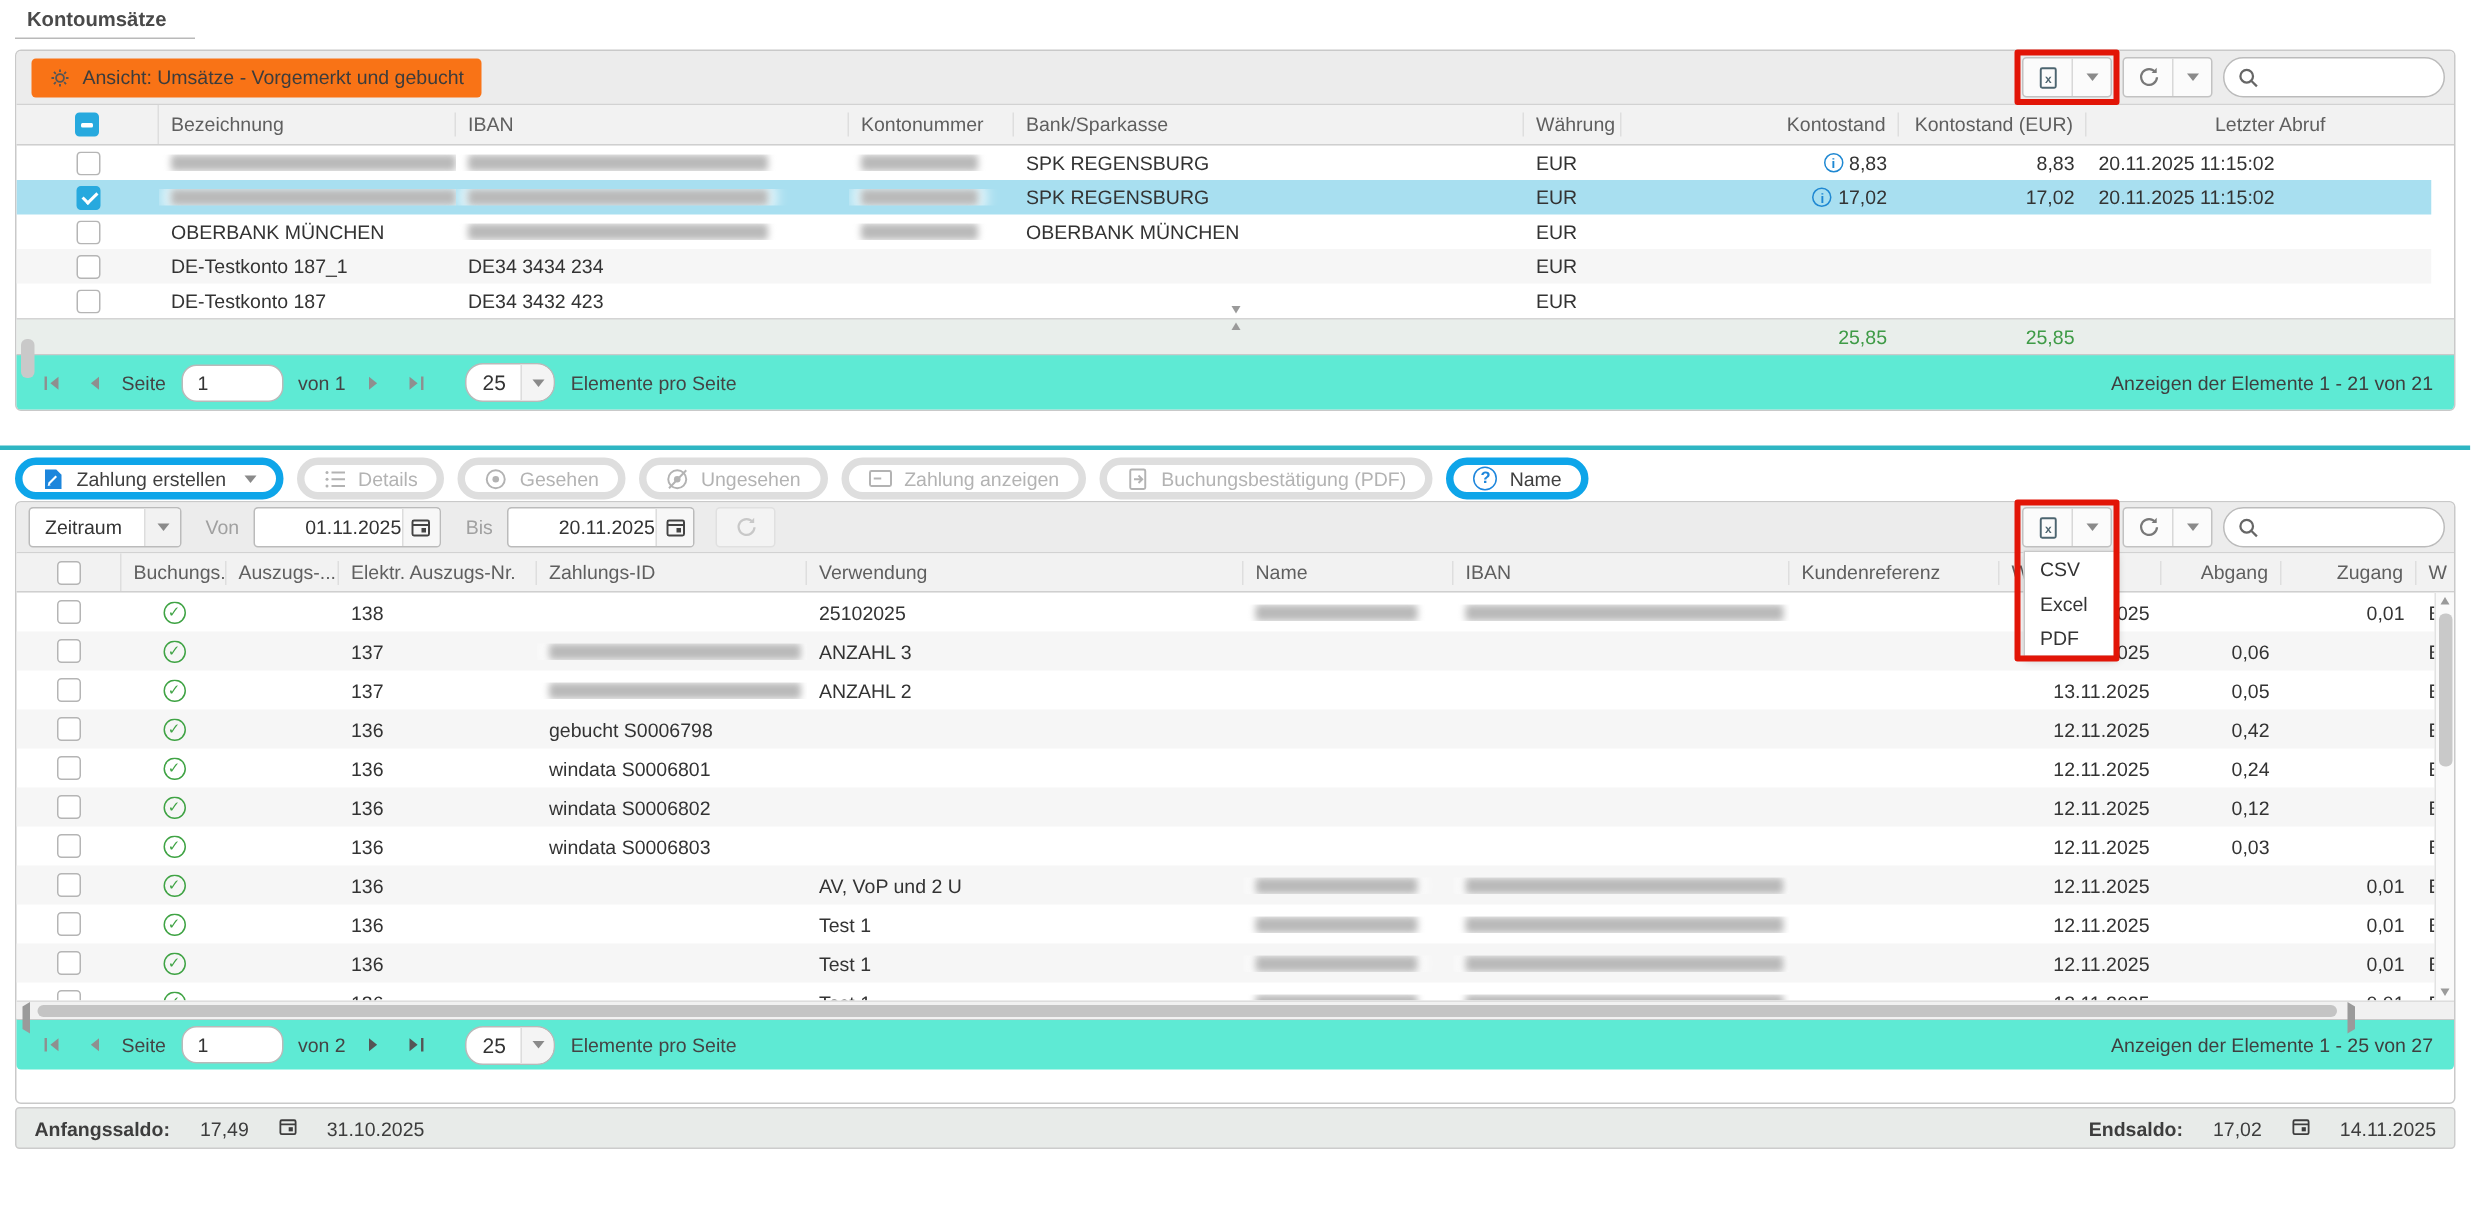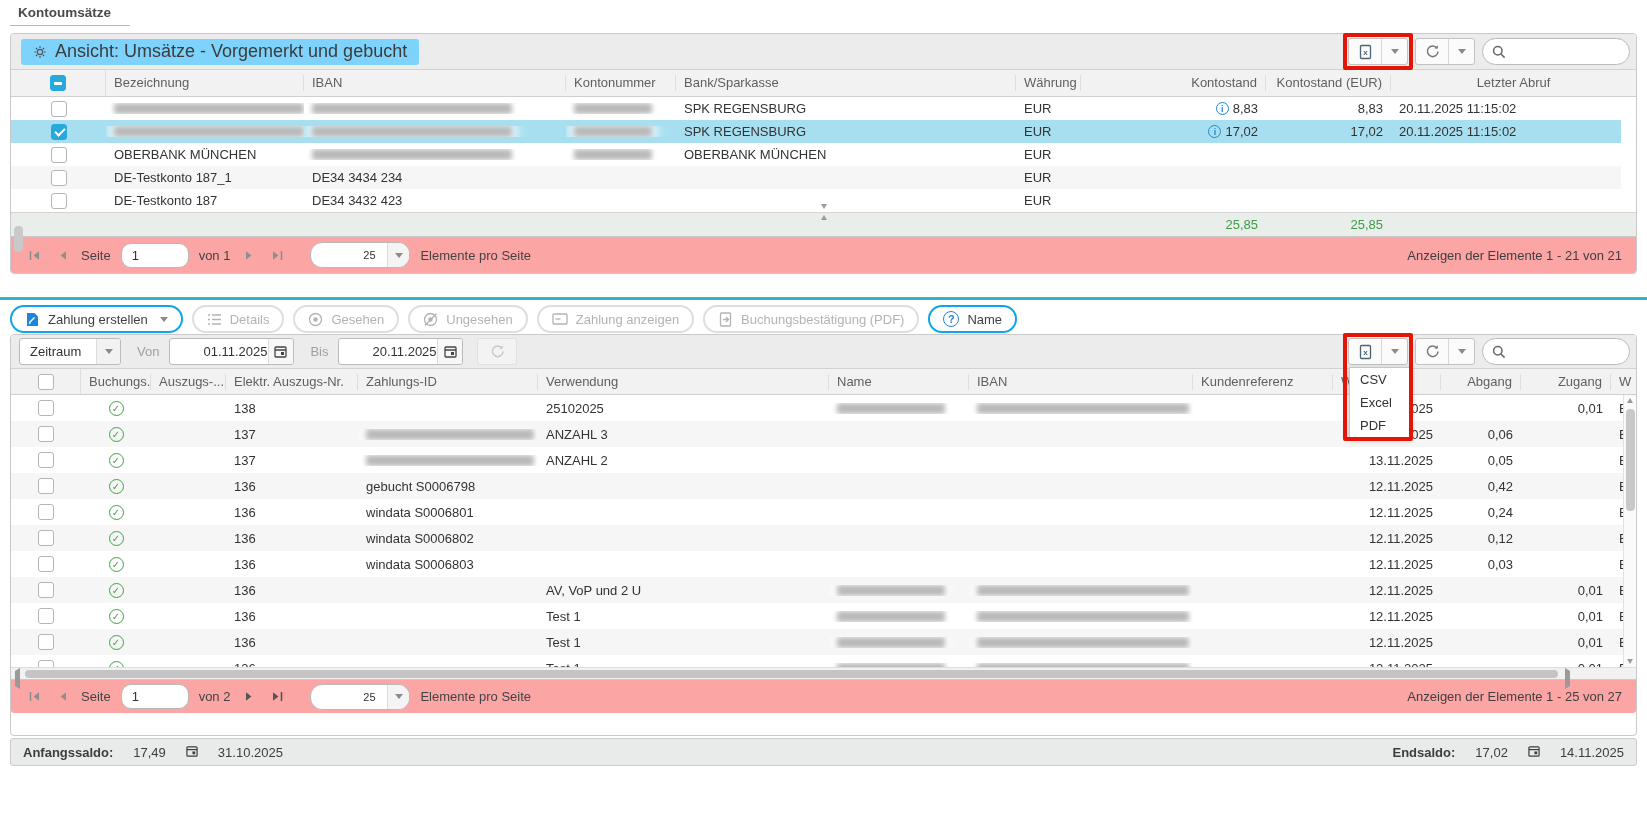--- a/index.html
+++ b/index.html
@@ -12,21 +12,21 @@
   .title-underline { position:absolute; left:10px; top:25px; width:120px; height:1px; background:#b9b9b9; }
 
   
   .panel { position:absolute; left:10px; width:1627px; border:1px solid #c9c9c9; border-radius:4px; background:#fff; overflow:visible; }
   .top-panel { top:33px; height:241px; }
   .bottom-panel { top:334px; height:402px; }
 
   .toolbar { position:relative; height:36px; background:#ececec; border-bottom:1px solid #d2d2d2; border-radius:3px 3px 0 0; display:flex; align-items:center; }
   .filterbar { position:relative; height:34px; background:#ececec; border-bottom:1px solid #d2d2d2; border-radius:3px 3px 0 0; display:flex; align-items:center; }
 
-  .view-btn { margin-left:10px; height:26px; background:#7dd3fc; border:none; border-radius:3px; display:flex; align-items:center; gap:8px; padding:0 12px; font-size:18px; color:#3c3c3c; font-family:inherit; cursor:pointer; }
+  .view-btn { margin-left:10px; height:26px; background:#f97316; border:none; border-radius:3px; display:flex; align-items:center; gap:8px; padding:0 12px; font-size:13px; color:#3c3c3c; font-family:inherit; cursor:pointer; }
 
   .tb-right { position:absolute; right:6px; top:4px; display:flex; align-items:center; gap:7px; }
   .split-wrap { position:relative; }
   .split-btn { display:flex; height:27px; border:1px solid #c2c2c2; border-radius:3px; background:#fbfbfb; }
   .sb-main { width:33px; display:flex; align-items:center; justify-content:center; border-right:1px solid #d8d8d8; }
   .sb-caret { width:25px; display:flex; align-items:center; justify-content:center; }
   .tri-down { width:0; height:0; border-left:4px solid transparent; border-right:4px solid transparent; border-top:5px solid #8a8a8a; }
   .red-ring { position:absolute; left:-5px; top:-5px; right:-5px; bottom:-5px; border:4px solid #e21507; border-radius:2px; pointer-events:none; z-index:40; }
   .red-ring.tall { bottom:auto; height:108px; }
   .export-menu { position:absolute; top:29px; left:1px; width:62px; background:#fff; border:1px solid #c8c8c8; box-shadow:0 2px 6px rgba(0,0,0,.25); z-index:35; }
@@ -85,36 +85,36 @@
 
   .hscroll { position:relative; height:12px; background:#f1f1f1; border-top:1px solid #ddd; }
   .hs-thumb { position:absolute; left:14px; right:78px; top:2px; height:8px; background:#c4c4c4; border-radius:4px; }
 
   .totals { align-items:center; background:#e9eeeb; border-top:1px solid #d4d4d4; }
   .totals.grid-top { height:24px; }
   .totals.grid-bot { height:22px; }
   .pos { color:#3f9b47; }
   .neg { color:#ed4e42; }
 
-  .pager { height:37px; background:#fca5a5; border-top:1px solid #c9c9c9; border-radius:0 0 3px 3px; display:flex; align-items:center; padding:0 14px; gap:10px; color:#444; }
+  .pager { height:37px; background:#5eead4; border-top:1px solid #c9c9c9; border-radius:0 0 3px 3px; display:flex; align-items:center; padding:0 14px; gap:10px; color:#444; }
   .bottom-panel .pager { height:34px; }
   .pnav { display:flex; align-items:center; justify-content:center; width:18px; height:18px; color:#8f8f8f; cursor:pointer; }
   .pnav.dark { color:#555; }
   .page-input { width:68px; height:25px; border:1px solid #b9b9b9; border-radius:10px; padding-left:10px; font-size:13px; font-family:inherit; outline:none; color:#333; }
   .pp-select { height:26px; border:1px solid #b9b9b9; border-radius:12px; background:#fff; display:flex; align-items:center; overflow:hidden; }
-  .pp-val { width:36px; text-align:center; font-size:11px; color:#333;margin-left:40px; }
+  .pp-val { width:36px; text-align:center; font-size:14px; color:#333; }
   .pp-caret { width:22px; height:100%; display:flex; align-items:center; justify-content:center; border-left:1px solid #ddd; background:#f4f4f4; }
   .pager-info { margin-left:auto; color:#3f3f3f; }
 
   
   .teal-divider { position:absolute; left:0; top:297px; width:1647px; height:3px; background:#2fb6c3; }
 
   
   .actions { position:absolute; left:10px; top:305px; display:flex; gap:9px; align-items:center; }
-  .abtn { height:28px; border:2px solid #0ea5e9; border-radius:14px; background:#fff; display:flex; align-items:center; gap:8px; padding:1px 13px; font-size:13px; color:#3f3f3f; font-family:inherit; cursor:pointer; }
+  .abtn { height:28px; border:5px solid #0ea5e9; border-radius:14px; background:#fff; display:flex; align-items:center; gap:8px; padding:1px 13px; font-size:13px; color:#3f3f3f; font-family:inherit; cursor:pointer; }
   .abtn.disabled { color:#b3b3b3; border-color:#dedede; }
   .aicon { display:flex; align-items:center; }
   .help-circ { width:16px; height:16px; border:1.6px solid #1d86dc; border-radius:50%; color:#1d86dc; font-size:11px; font-weight:bold; display:flex; align-items:center; justify-content:center; }
 
   
   .zr-select { margin-left:8px; height:27px; width:102px; border:1px solid #bbb; border-radius:3px; background:#fff; display:flex; align-items:center; overflow:hidden; }
   .zr-val { flex:1; padding-left:10px; color:#333; }
   .zr-caret { width:24px; height:100%; display:flex; align-items:center; justify-content:center; border-left:1px solid #ddd; background:#f2f2f2; }
   .f-label { color:#a0a0a0; margin:0 10px 0 16px; }
   .date-field { height:27px; width:125px; border:1px solid #bbb; border-radius:3px; background:#fff; display:flex; align-items:center; overflow:hidden;padding-left:24px; }

